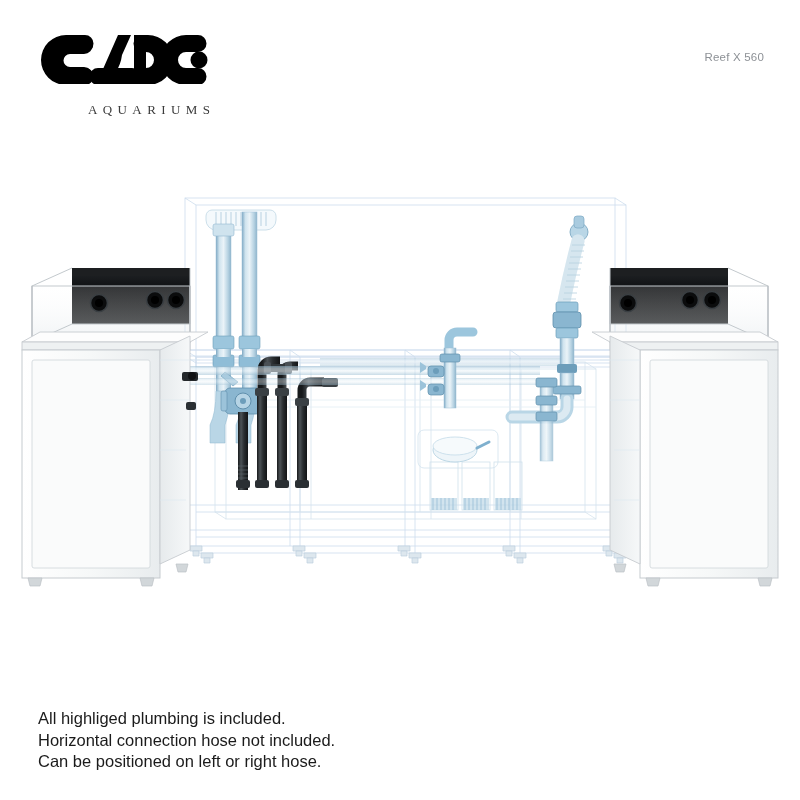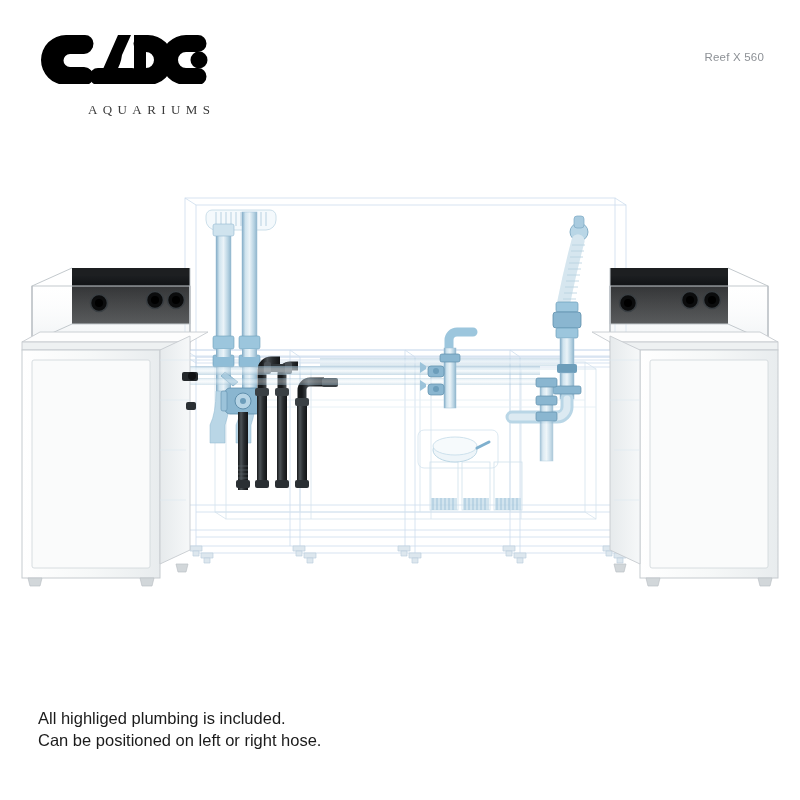--- a/index.html
+++ b/index.html
@@ -420,16 +420,17 @@
       <g fill="none" stroke="#dce8f1" stroke-width="0.7" opacity="0.9">
         <path d="M160 210 h40 M160 250 h30 M160 300 h26 M160 350 h26"></path>
         <path d="M600 210 h40 M610 250 h30 M614 300 h26 M614 350 h26"></path>
       </g>
 
     </svg>
   </div>
 
   <div id="caption-block">
     <div class="caption-line">All highliged plumbing is included.</div>
+    <div class="caption-line">Horizontal connection hose not included.</div>
     <div class="caption-line">Can be positioned on left or right hose.</div>
   </div>
 
 </div>
 
 </body></html>

